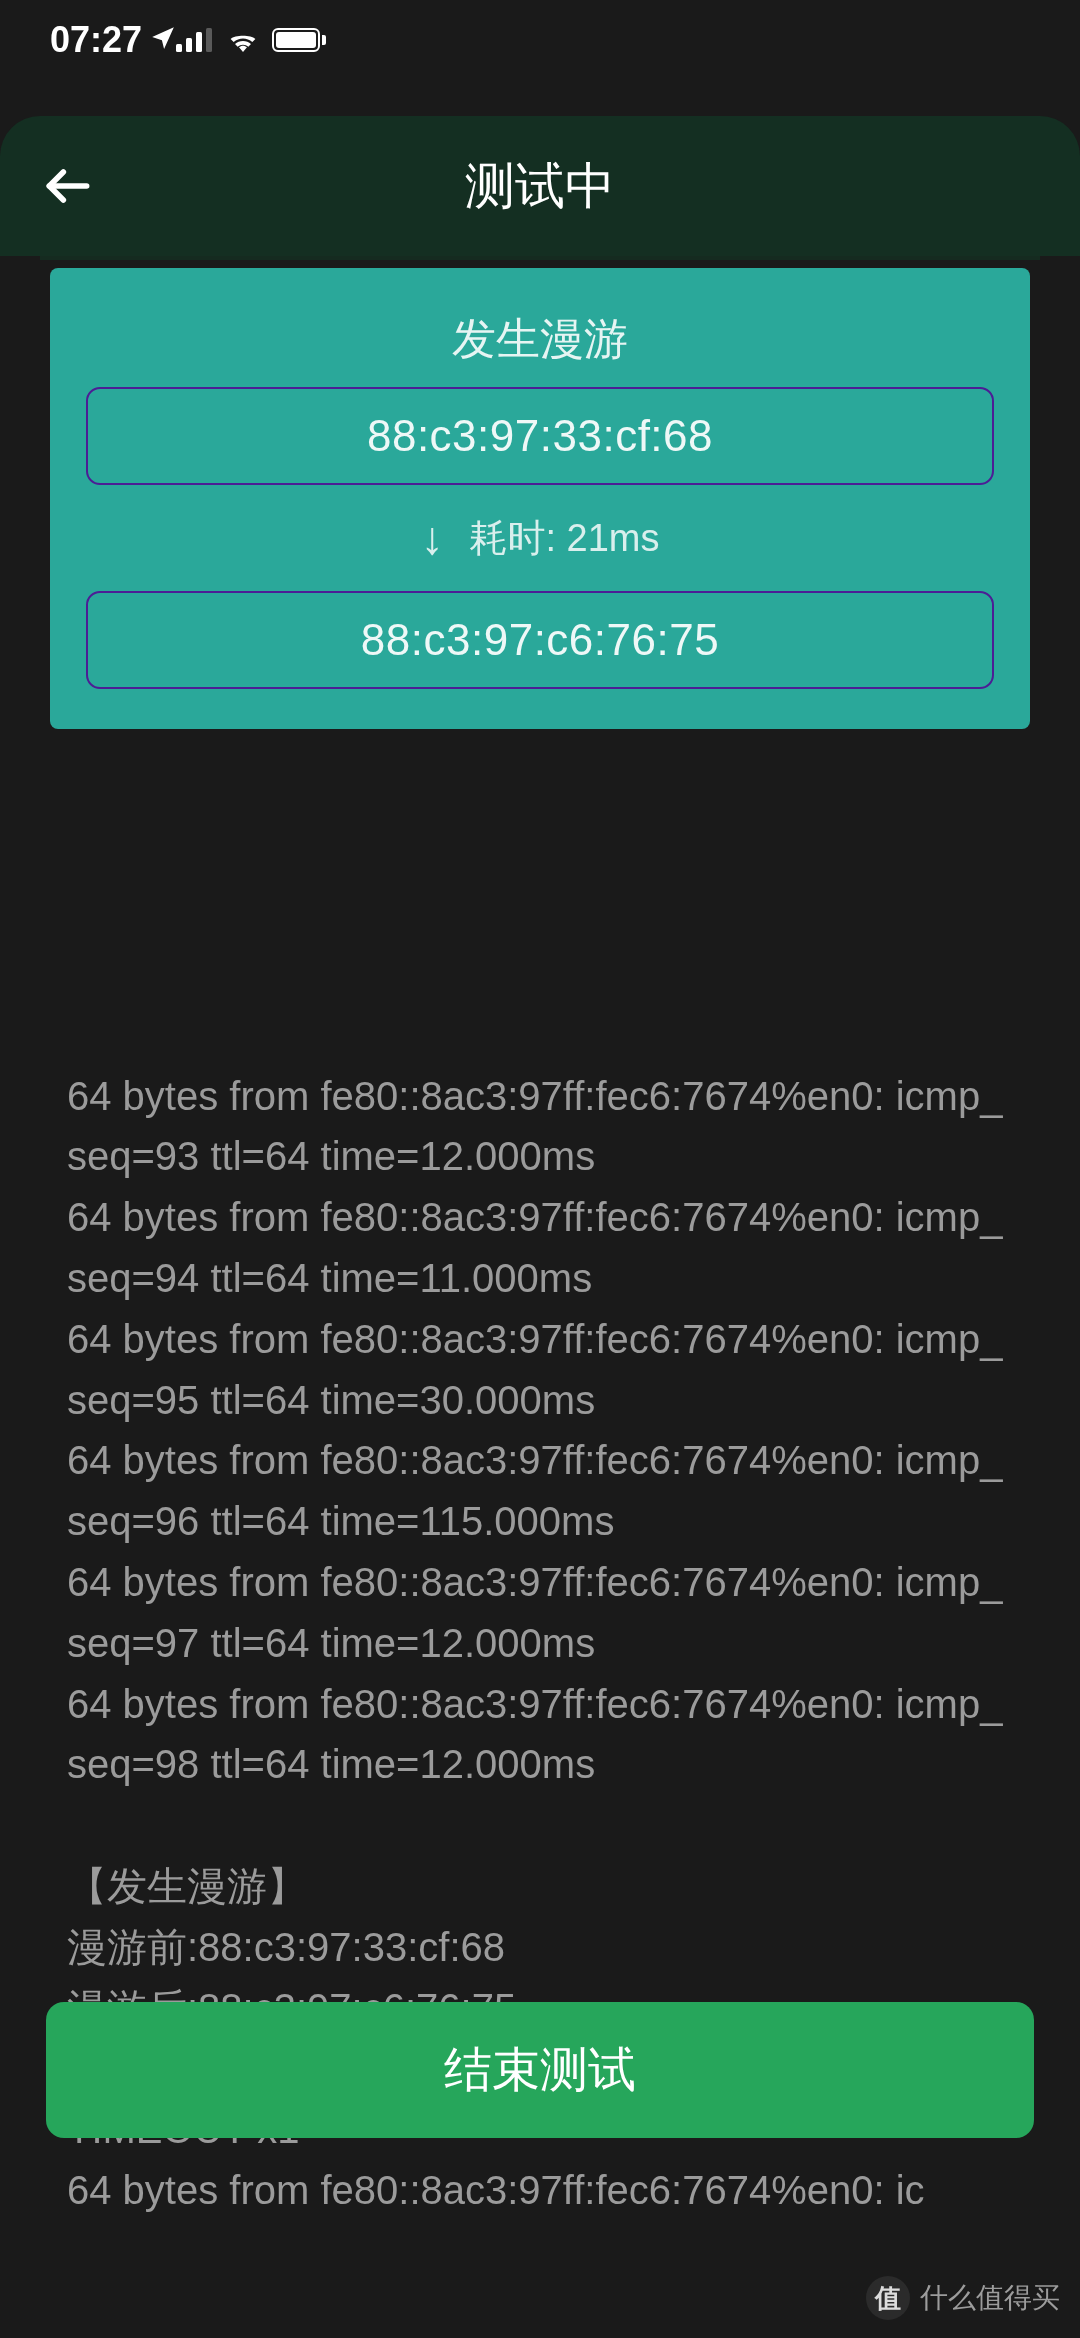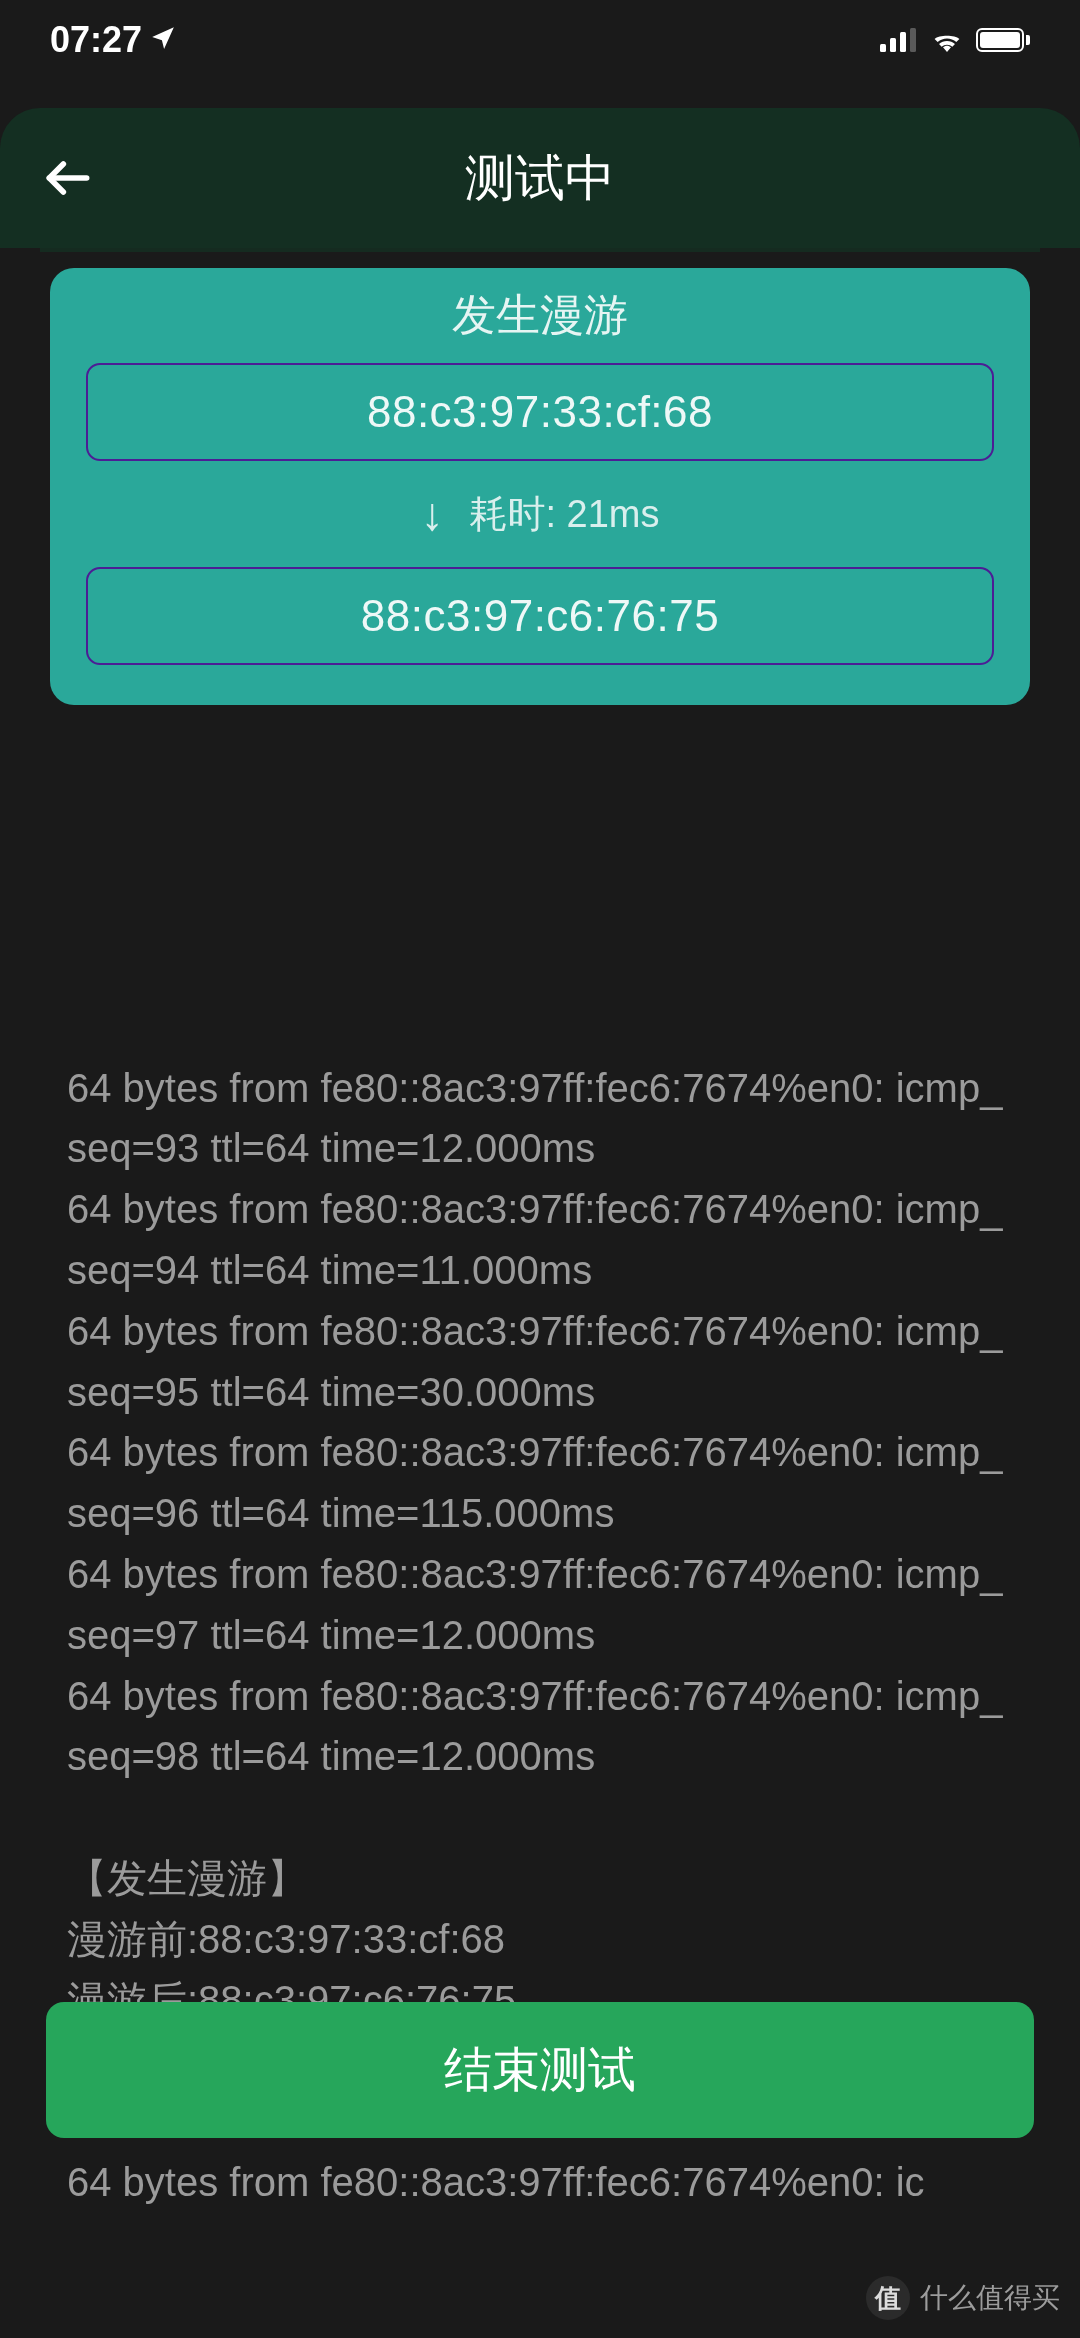--- a/index.html
+++ b/index.html
@@ -7,21 +7,21 @@
       width: 1080px;
       height: 2338px;
       background: #1a1a1a;
       font-family: -apple-system, "Helvetica Neue", Arial, sans-serif;
       position: relative;
       overflow: hidden;
     }
     .status-bar {
       height: 80px;
       display: flex;
-      justify-content: space-between;
+      justify-content: flex-start;
       align-items: center;
       padding: 0 50px;
       color: #fff;
       font-size: 36px;
       font-weight: 600;
     }
     .status-left { display: flex; align-items: center; gap: 8px; }
     .status-right { display: flex; align-items: center; gap: 12px; }
     .nav-arrow-icon { display:inline-block; transform: translateY(-2px); }
     .battery-icon { display: flex; align-items: center; }
@@ -39,21 +39,21 @@
       position: absolute;
       left: 40px; right: 40px;
       height: 130px;
       background: #142f22;
       border-radius: 40px 40px 0 0;
     }
     .header-layer.l1 { top: 0; left: 56px; right: 56px; opacity:.6;}
     .header-layer.l2 { top: 14px; left: 40px; right: 40px; opacity:.8;}
     .header {
       position: relative;
-      margin-top: 28px;
+      margin-top: 36px;
       height: 140px;
       background: #142f22;
       border-radius: 40px 40px 0 0;
       display: flex;
       align-items: center;
       padding: 0 40px;
     }
     .back-btn { color:#fff; font-size: 56px; display:flex; align-items:center; }
     .header-title {
       flex: 1;
@@ -70,22 +70,22 @@
       line-height: 1.52;
       white-space: pre-wrap;
       word-break: break-all;
       position: relative;
     }
     .roaming-card {
       position: absolute;
       left: 50px; right: 50px;
       top: 268px;
       background: #2aa89a;
-      border-radius: 24px;
-      padding: 18px 36px 40px;
+      border-radius: 8px;
+      padding: 42px 36px 40px;
       color: #daf0ed;
       text-align: center;
       z-index: 5;
     }
     .roaming-title { font-size: 44px; margin-bottom: 18px; color:#e6f5f3;}
     .mac-box {
       border: 2px solid #4c1d95;
       border-radius: 14px;
       padding: 22px 10px;
       font-size: 44px;

